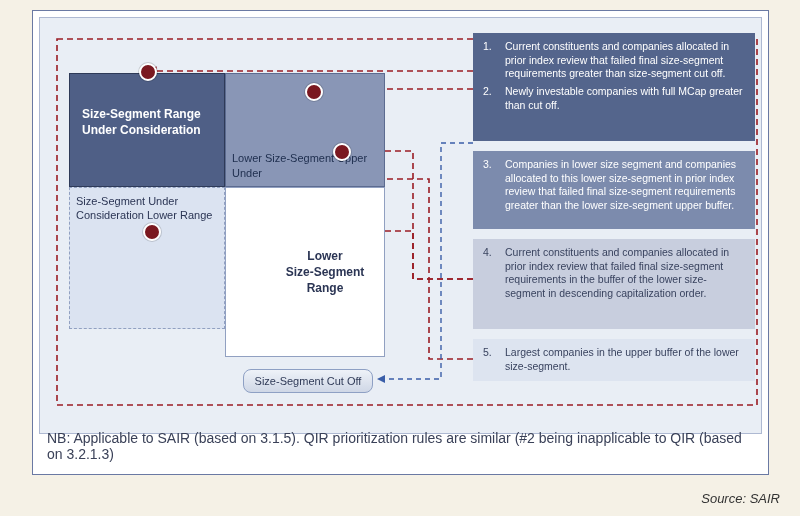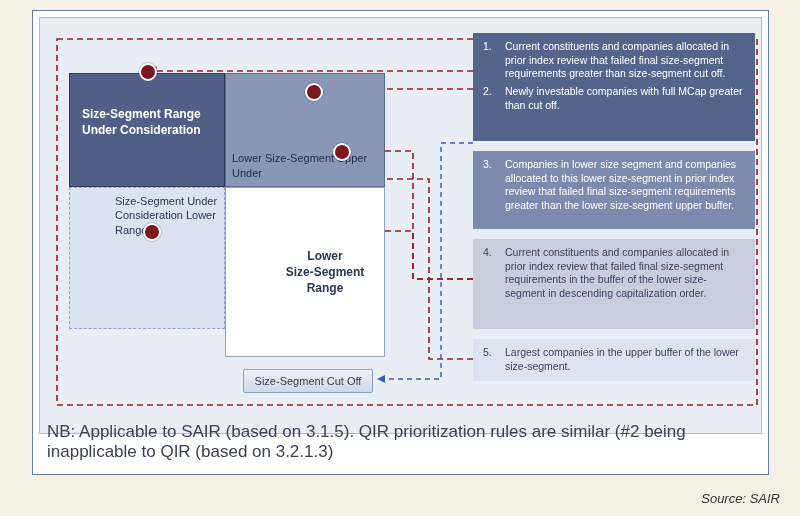--- a/index.html
+++ b/index.html
@@ -72,21 +72,20 @@
     left: 36px; top: 176px;
     width: 156px; height: 142px;
     background: #dbe3f1;
     border: 1px dashed #91a0c1;
   }
   .blk-lower-buf .label {
     color: #2b3554;
     font-size: 11px;
     line-height: 1.3;
     padding: 6px 6px 0 6px;
-    margin-left: 39px;
   }
   .blk-lower-range {
     left: 192px; top: 176px;
     width: 160px; height: 170px;
     background: #ffffff;
     border: 1px solid #91a0c1;
   }
   .blk-lower-range .label {
     position: absolute;
     top: 60px; left: 0; right: 0;
@@ -96,21 +95,21 @@
     line-height: 1.35;
     color: #2b3554;
     padding-left: 40px;
   }
   .btn-cutoff {
     position: absolute;
     left: 210px; top: 358px;
     width: 128px; height: 22px;
     background: linear-gradient(#eef2f8, #cfd7e6);
     border: 1px solid #8ea0c4;
-    border-radius: 2px;
+    border-radius: 8px;
     text-align: center;
     font-size: 11px;
     line-height: 22px;
     color: #2f3a57;
   }
   .dot {
     width: 14px; height: 14px;
     background: #7a1820;
     border: 2px solid #ffffff;
     border-radius: 50%;
@@ -129,21 +128,21 @@
   }
   .p1 { top: 22px; height: 108px; background: #54658c; color: #ffffff; }
   .p2 { top: 140px; height: 78px;  background: #7c8bad; color: #ffffff; }
   .p3 { top: 228px; height: 90px;  background: #c8cede; color: #39435f; }
   .p4 { top: 328px; height: 42px;  background: #dde4f0; color: #39435f; }
   .ol-item { display: flex; gap: 10px; margin-bottom: 4px; }
   .ol-num { display: inline-block; min-width: 12px; text-align: left; }
   .note {
     position: absolute;
     left: 14px; bottom: 12px; right: 14px;
-    font-size: 17px;
+    font-size: 14px;
     color: #3a4158;
   }
   .source {
     position: absolute;
     right: 20px; bottom: 10px;
     font-style: italic;
     font-size: 13px;
     color: #333;
     z-index: 5;
   }

